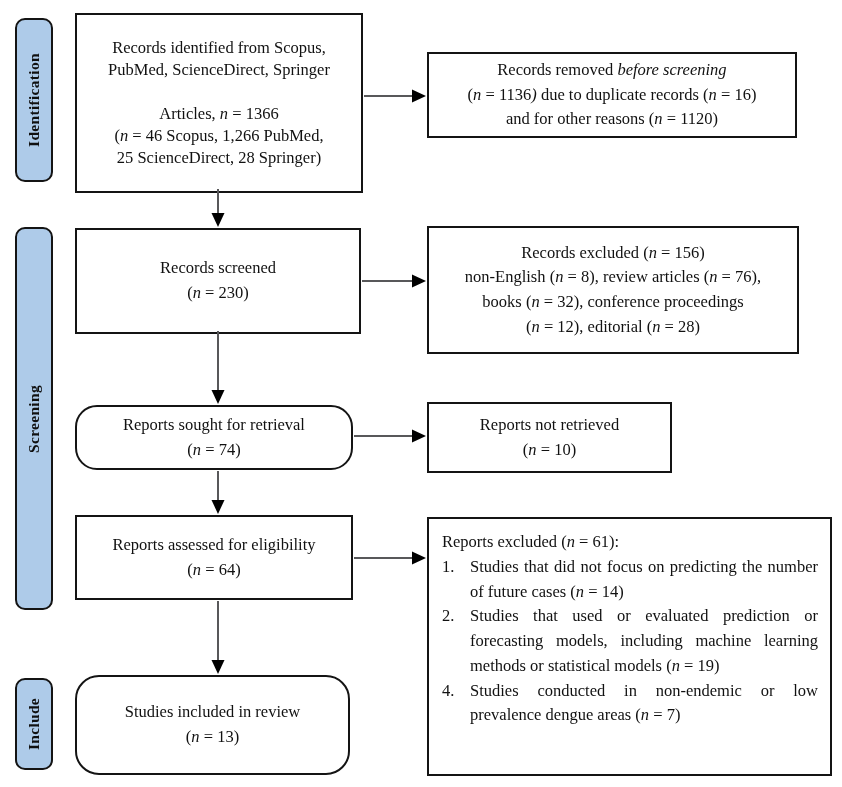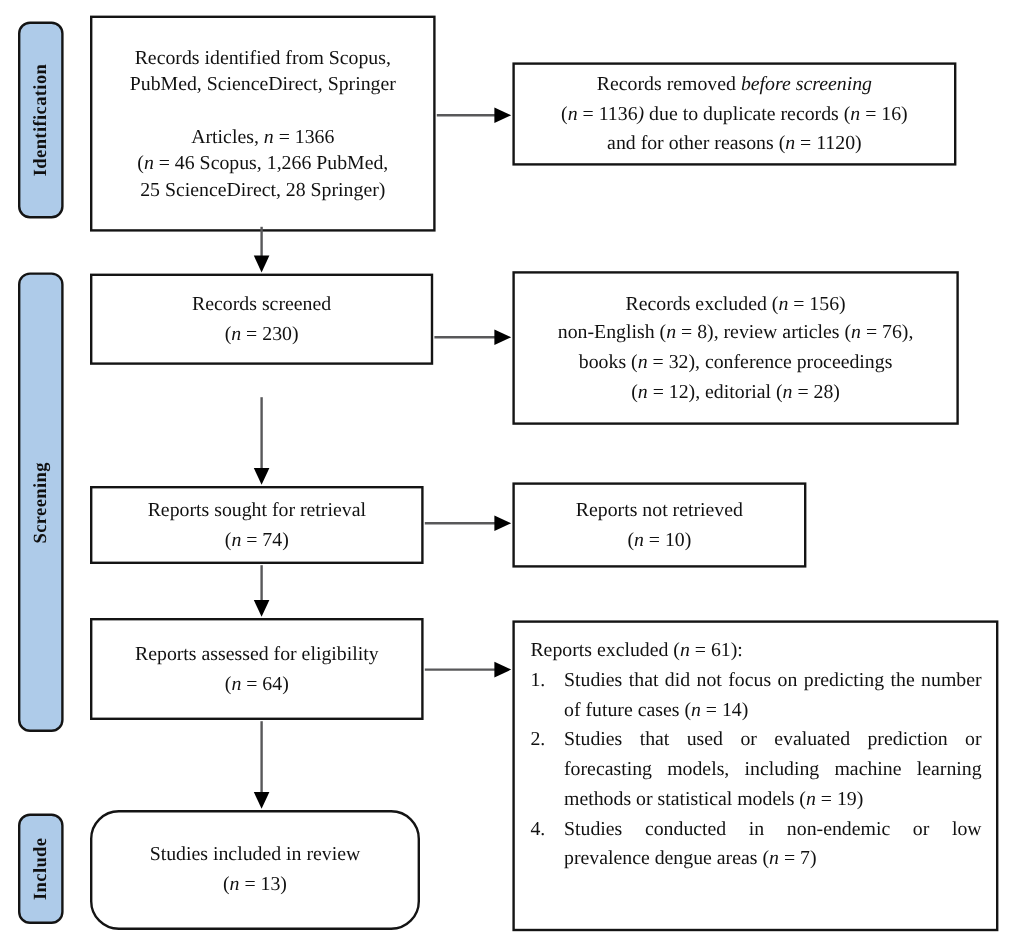--- a/index.html
+++ b/index.html
@@ -78,24 +78,24 @@
   <div class="stage-tab" style="left:15px;top:227px;width:38px;height:383px;">
     <span class="vlabel">Screening</span>
   </div>
   <div class="stage-tab" style="left:15px;top:678px;width:38px;height:92px;">
     <span class="vlabel">Include</span>
   </div>
 
   <div class="fbox tight" style="left:75px;top:13px;width:288px;height:180px;">
     <div><span>Records identified from Scopus,</span><br><span>PubMed, ScienceDirect, Springer</span><br><span></span><br><span>Articles, </span><span class="it">n</span><span> = 1366</span><br><span>(</span><span class="it">n</span><span> = 46 Scopus, 1,266 PubMed,</span><br><span>25 ScienceDirect, 28 Springer)</span></div>
   </div>
-  <div class="fbox" style="left:75px;top:228px;width:286px;height:76px;">
+  <div class="fbox" style="left:75px;top:228px;width:286px;height:106px;">
     <div><span>Records screened</span><br><span>(</span><span class="it">n</span><span> = 230)</span></div>
   </div>
-  <div class="fbox" style="left:75px;top:405px;width:278px;height:65px;">
+  <div class="fbox" style="left:75px;top:405px;width:278px;height:65px;border-radius:22px;">
     <div><span>Reports sought for retrieval</span><br><span>(</span><span class="it">n</span><span> = 74)</span></div>
   </div>
   <div class="fbox" style="left:75px;top:515px;width:278px;height:85px;">
     <div><span>Reports assessed for eligibility</span><br><span>(</span><span class="it">n</span><span> = 64)</span></div>
   </div>
   <div class="fbox" style="left:75px;top:675px;width:275px;height:100px;border-radius:24px;">
     <div><span>Studies included in review</span><br><span>(</span><span class="it">n</span><span> = 13)</span></div>
   </div>
 
   <div class="fbox" style="left:427px;top:52px;width:370px;height:86px;">

